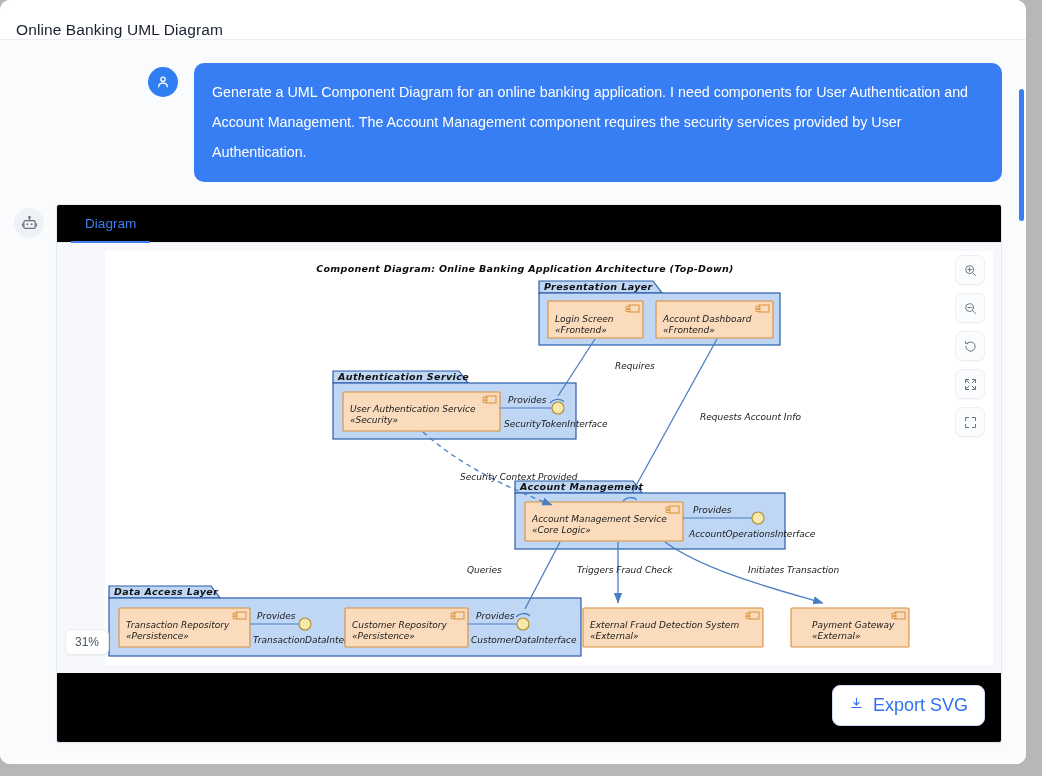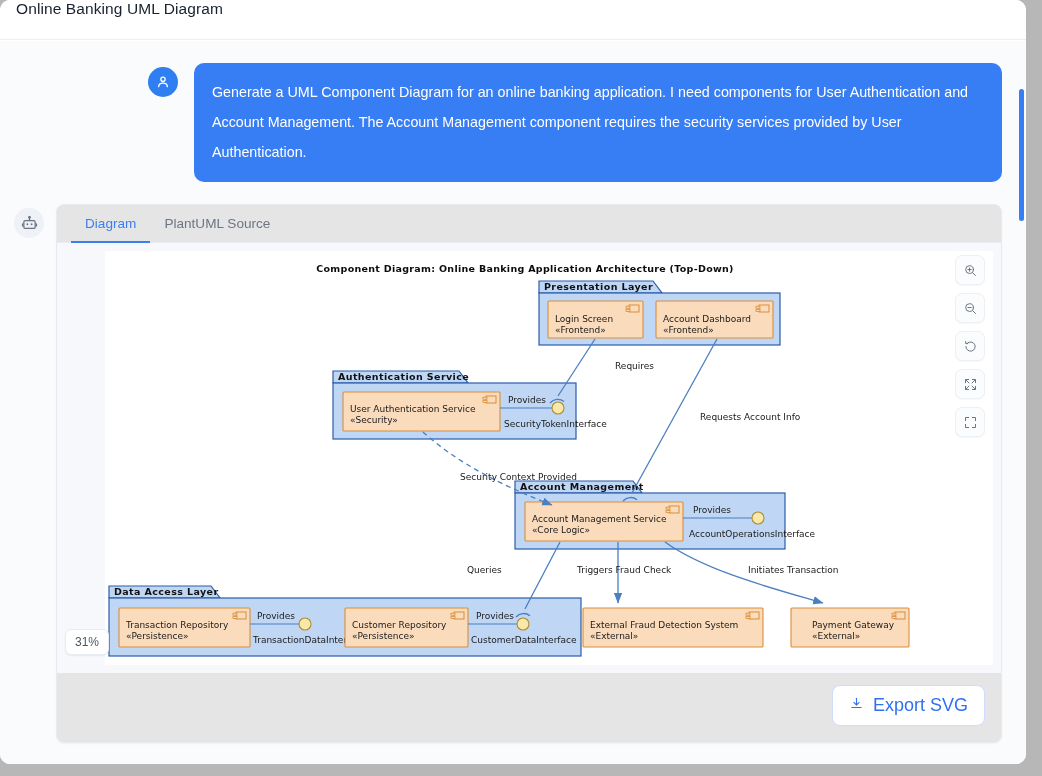--- a/index.html
+++ b/index.html
@@ -16,21 +16,21 @@
     width: 1026px; height: 764px;
     background: #ffffff;
     border-radius: 10px;
     overflow: hidden;
   }
   
   #titlebar {
     height: 40px;
     background: #ffffff;
     border-bottom: 1px solid #eceef1;
-    display: flex; align-items: flex-start;
+    display: flex; align-items: flex-end;
     padding-left: 16px;
   }
   #titlebar .title {
     font-size: 15.5px;
     color: #17212f;
     letter-spacing: .1px;
   }
   
   #content {
     position: absolute;
@@ -74,23 +74,23 @@
     width: 30px; height: 30px;
     border-radius: 50%;
     background: #eef1f5;
     display: flex; align-items: center; justify-content: center;
     flex: 0 0 auto;
     margin-top: 4px;
   }
   .card {
     margin-left: 12px;
     flex: 1 1 auto;
-    background: #e5e5e5;
+    background: #000000;
     border: 1px solid #e7ebf0;
-    border-radius: 8px;
+    border-radius: 3px;
     box-shadow: 0 1px 2px rgba(17,24,39,.04);
     overflow: hidden;
   }
   
   .tabs {
     display: flex;
     border-bottom: 1px solid #e9edf2;
     padding: 0 14px;
     height: 38px;
     align-items: stretch;
@@ -114,20 +114,21 @@
     position: relative;
     height: 430px;
     background: #f6f8fb;
     padding: 8px;
   }
   .canvas {
     position: absolute;
     left: 48px; top: 8px; right: 8px; bottom: 8px;
     background: #ffffff;
     overflow: hidden;
+    font-style: italic;
   }
   .canvas svg { display: block; }
   .zoom-badge {
     position: absolute;
     left: 8px; bottom: 18px;
     background: #ffffff;
     border: 1px solid #e8ecf1;
     border-radius: 6px;
     box-shadow: 0 1px 2px rgba(17,24,39,.06);
     font-size: 12px;
@@ -217,23 +218,20 @@
           <circle cx="15" cy="13" r="1.3" fill="#6b7380" stroke="none"></circle>
         </svg>
       </div>
 
       <div class="card">
 
         <div class="tabs">
           <div class="tab active">
             <span>Diagram</span>
           </div>
-          <div class="tab">
-            <span>PlantUML Source</span>
-          </div>
         </div>
 
         <div class="viewport">
 
           <div class="zoom-badge">31%</div>
 
           <div class="zoom-tools">
             <div class="zbtn">
               <svg width="15" height="15" viewBox="0 0 24 24" stroke-linecap="round">
                 <circle cx="10.5" cy="10.5" r="6.2"></circle>

